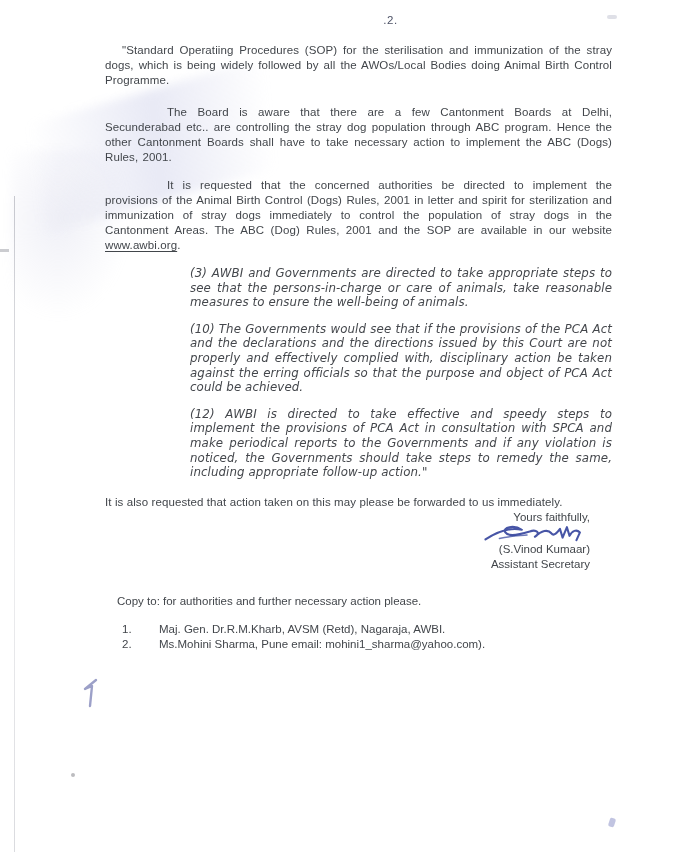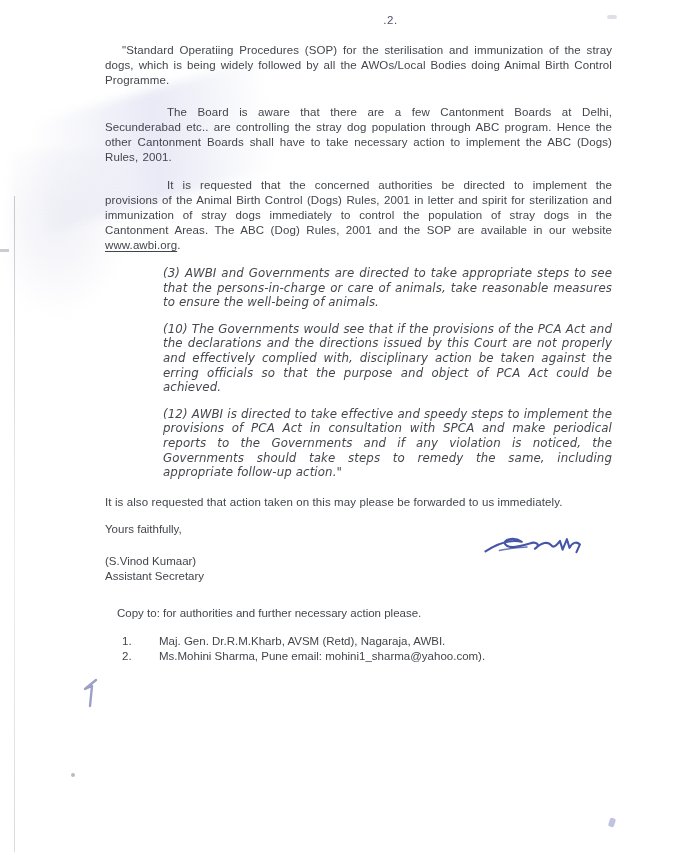--- a/index.html
+++ b/index.html
@@ -45,26 +45,26 @@
     letter-spacing:.1px; word-spacing:1px; margin-bottom:17px;
   }
   .ind-sm  { text-indent:17px; }
   .ind-md  { text-indent:62px; }
   .ind-lg  { text-indent:105px; }
   .tight   { margin-bottom:13px; }
   .weblink { text-decoration:underline; text-underline-offset:2px; }
   .quote {
     font-family:"DejaVu Sans", sans-serif; font-style:italic;
     font-size:11.8px; line-height:14.6px; text-align:justify;
-    margin-left:58px; margin-bottom:12px; color:#44474c;
+    margin-left:85px; margin-bottom:12px; color:#44474c;
     letter-spacing:.1px;
   }
   .quote-last { margin-bottom:15px; }
-  .closing { font-size:11.5px; line-height:15px; margin-bottom:12px; letter-spacing:.1px; }
-  .signoff { padding-right:22px; font-size:11.5px; line-height:15px; }
+  .closing { font-size:11.5px; line-height:15px; margin-bottom:0; letter-spacing:.1px; }
+  .signoff { text-align:right; padding-right:22px; font-size:11.5px; line-height:15px; }
   .sig-svg { display:block; width:104px; height:26px; margin:-3px 4px -6px auto; }
   .copyto { margin-top:22px; margin-left:12px; font-size:11.5px; line-height:15px; }
   .copy-list { margin-top:13px; }
   .copy-row { display:flex; margin-left:5px; line-height:15px; font-size:11.5px; }
   .copy-num { width:37px; flex:0 0 37px; }
 </style>
 </head>
 <body>
 
 <div class="page">

